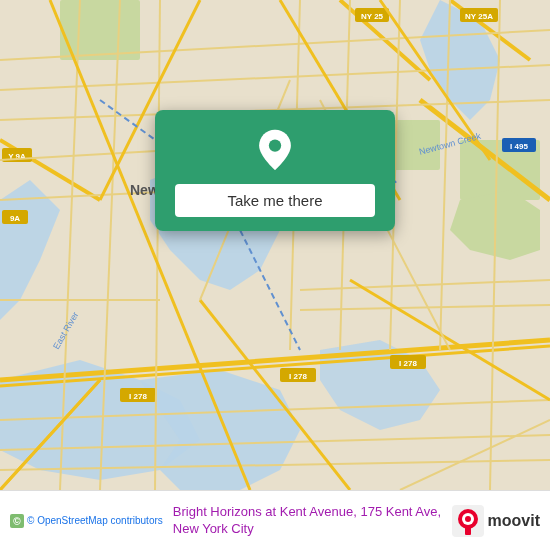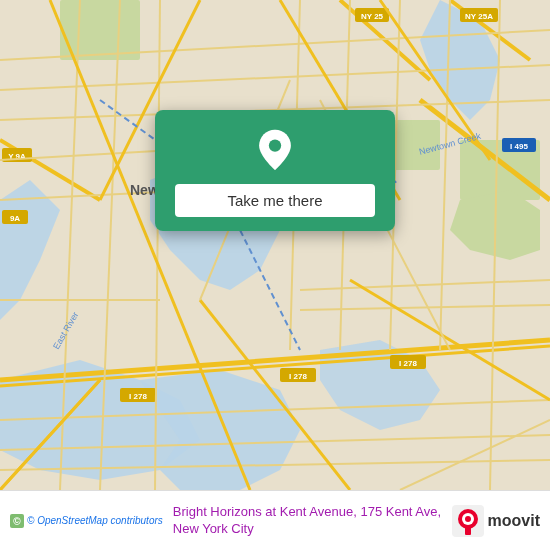--- a/index.html
+++ b/index.html
@@ -222,21 +222,21 @@
   </div>
 </div>
 
 <div id="bottom-bar">
   <div id="osm-attribution">
     <svg id="osm-logo" viewBox="0 0 14 14" xmlns="http://www.w3.org/2000/svg">
       <rect width="14" height="14" fill="#7ebc6f" rx="2"></rect>
       <text x="7" y="11" text-anchor="middle" fill="white" font-size="10" font-weight="bold">©</text>
     </svg>
     <span style="font-size:10px; color:#555;">
-      <a class="attr-link" href="#" style="color:#1a73e8; text-decoration:none;font-style:italic;">© OpenStreetMap contributors</a>
+      <a class="attr-link" href="#" style="color:#1a73e8; text-decoration:none;">© OpenStreetMap contributors</a>
     </span>
   </div>
   <div id="location-info">
     <div id="location-name">Bright Horizons at Kent Avenue, 175 Kent Ave, New York City</div>
   </div>
   <div id="moovit-logo-area">
     <svg id="moovit-icon" viewBox="0 0 32 32" xmlns="http://www.w3.org/2000/svg">
       <rect width="32" height="32" fill="#f0f0f0" rx="4"></rect>
 
       <circle cx="16" cy="14" r="10" fill="#e8002d"></circle>

